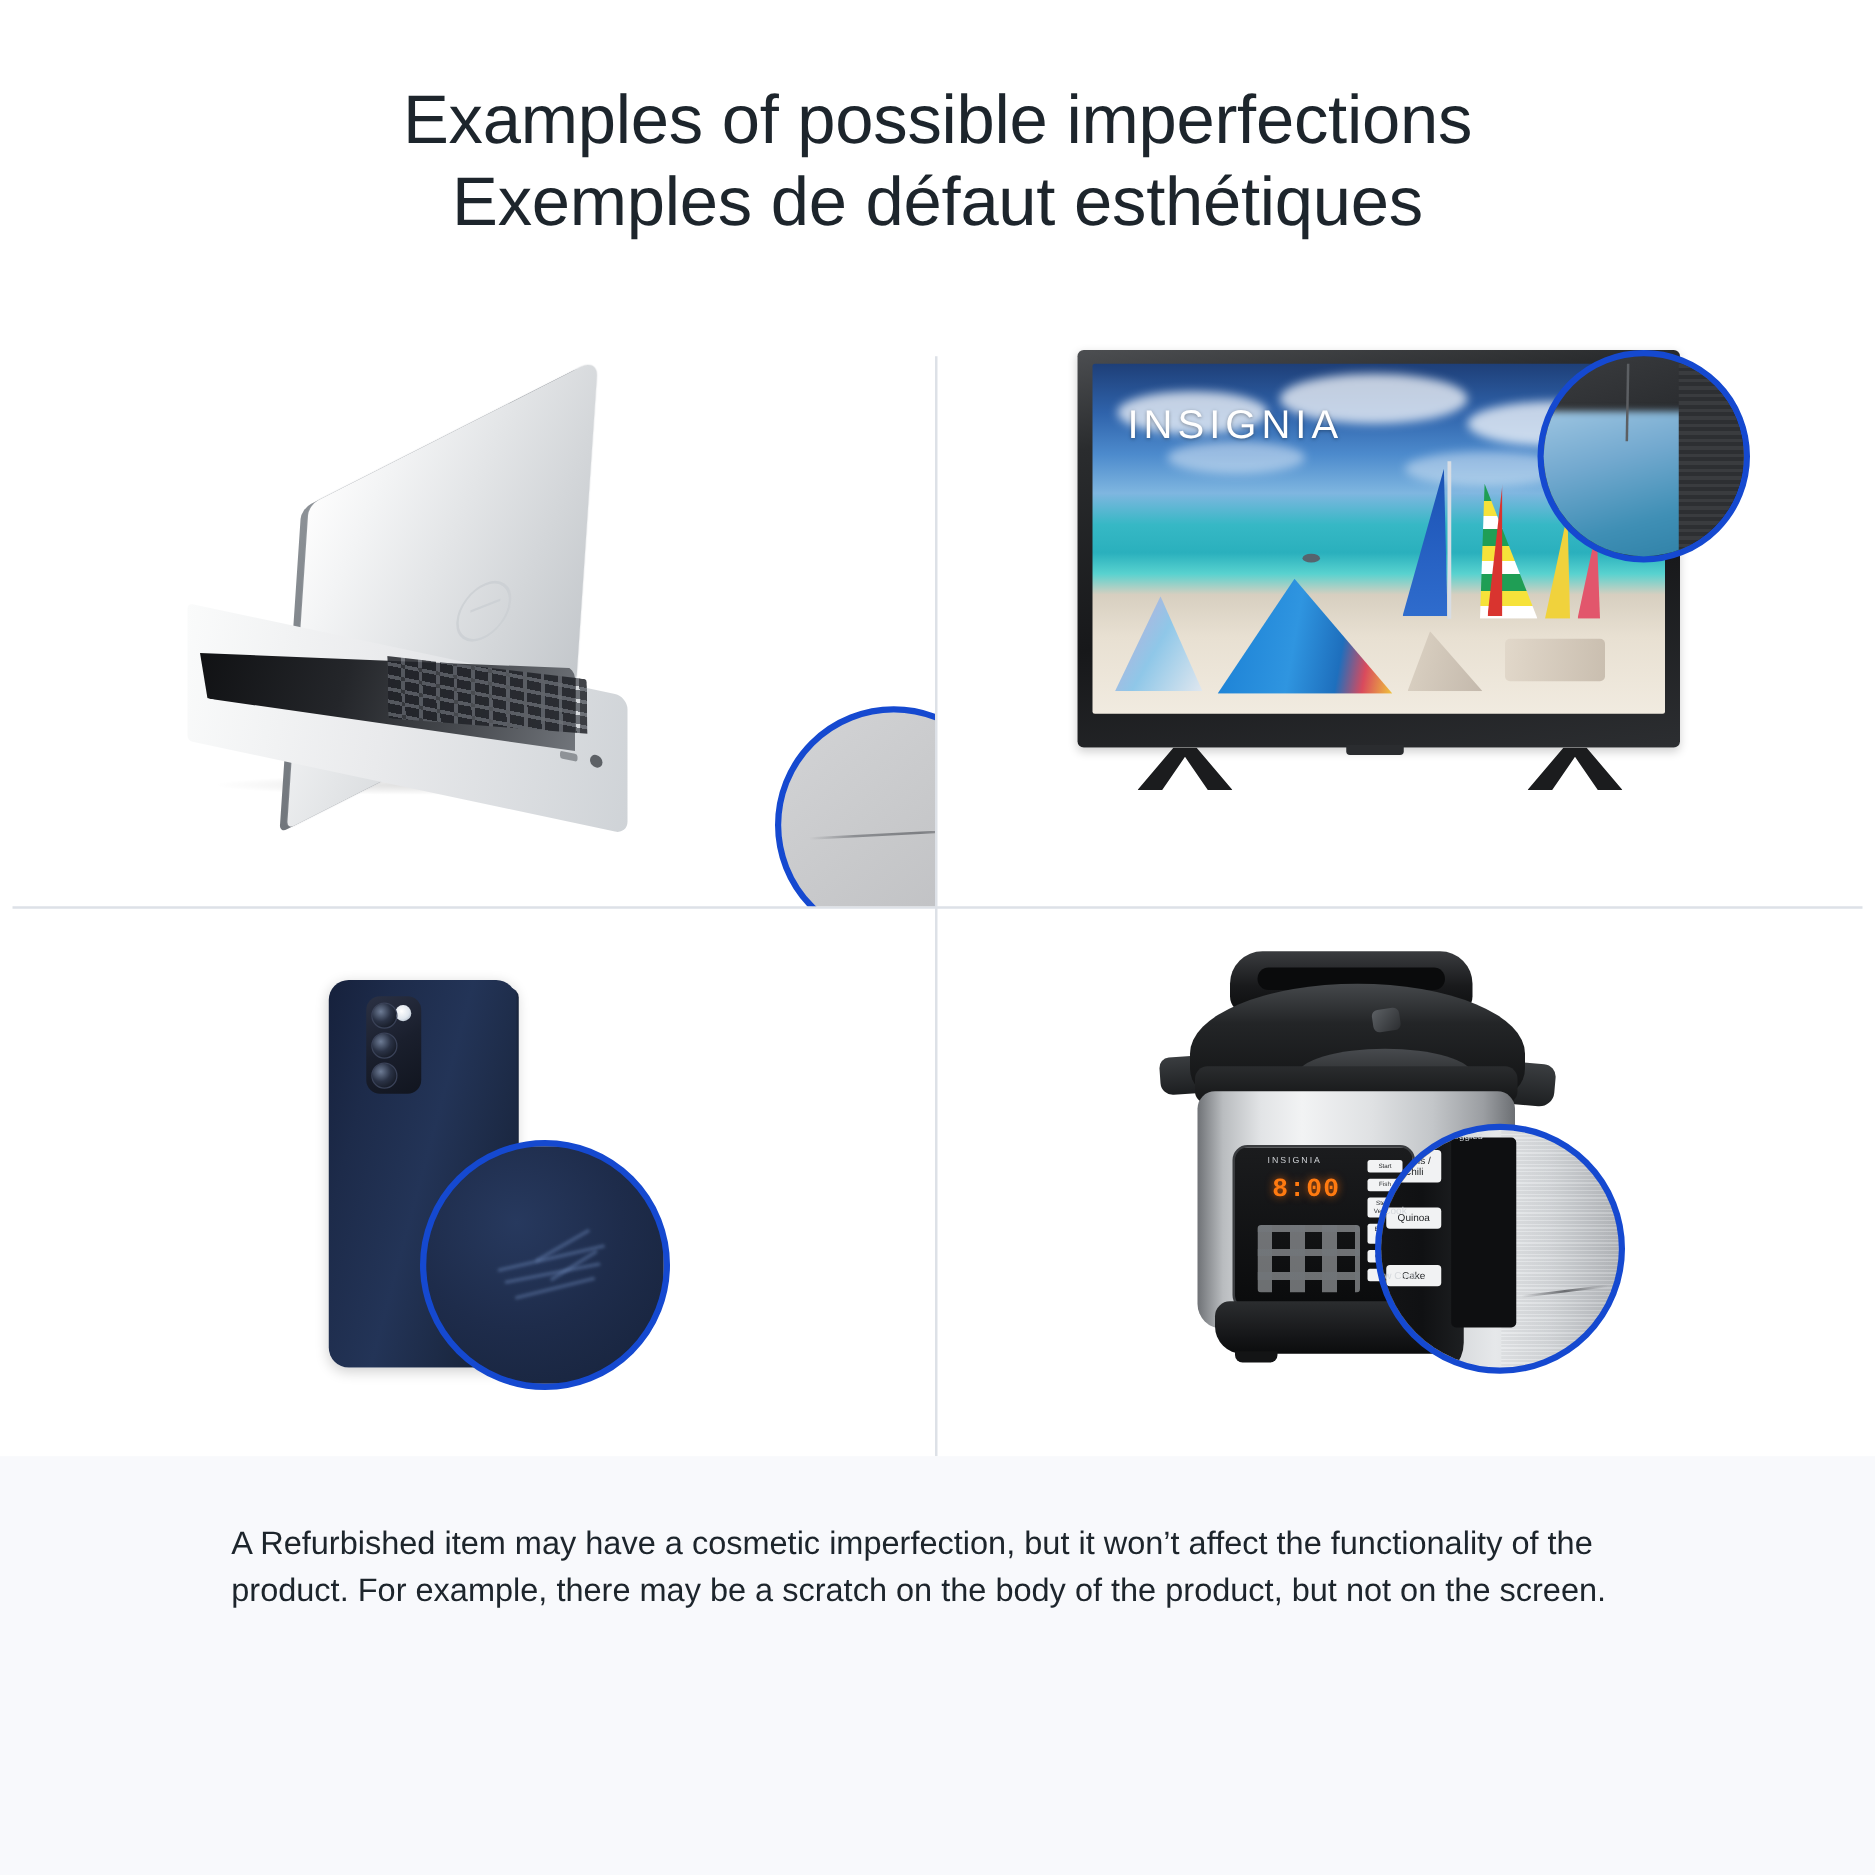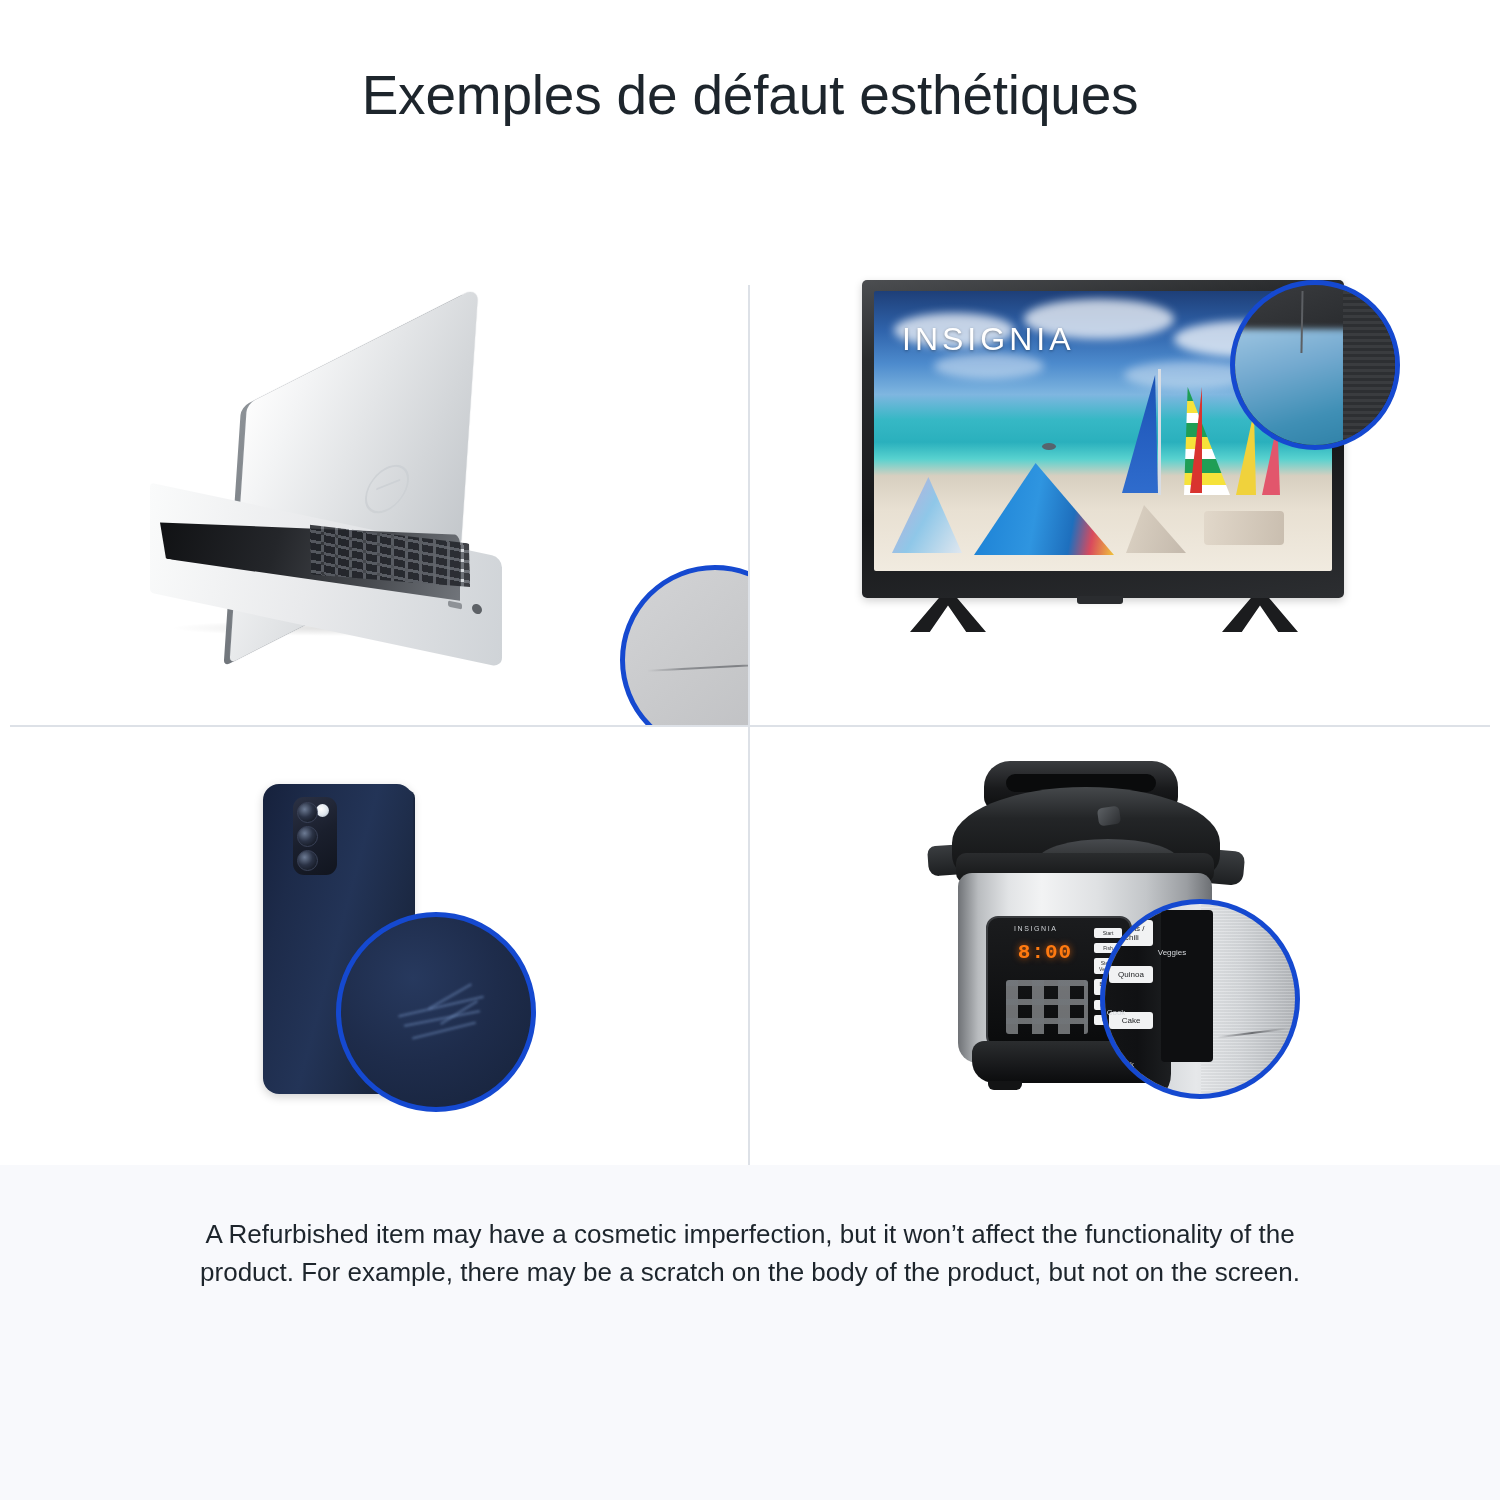--- a/index.html
+++ b/index.html
@@ -304,51 +304,52 @@
     position:absolute;left:56px;top:6px;width:52px;height:152px;
     background:#0e0f11;border-radius:4px;
   }
   .mag-ck-btn{
     position:absolute;left:4px;width:44px;
     background:#f1f2f3;border-radius:3px;
     font-size:8px;line-height:9px;color:#222426;text-align:center;
     padding:4px 0;
   }
   .mag-ck-lbl{
-    position:absolute;font-size:8px;color:#d6d9dd;text-align:center;margin-top:44px;
+    position:absolute;font-size:8px;color:#d6d9dd;text-align:center;
   }
   .mag-ck-brush{
     position:absolute;left:96px;top:0;width:104px;height:200px;
     background:repeating-linear-gradient(to bottom,rgba(255,255,255,.16) 0 1px,rgba(0,0,0,.035) 1px 3px);
   }
   .ck-scratch{
     position:absolute;left:112px;top:128px;width:70px;height:2px;
     background:linear-gradient(to right,rgba(90,92,96,0),#6a6c70,rgba(90,92,96,0));
     transform:rotate(-7deg);border-radius:2px;
   }
 
   
   .footer{
     position:absolute;left:0;top:1165px;width:1500px;height:335px;
     background:#f8f9fc;
     display:flex;flex-direction:column;align-items:center;justify-content:flex-start;
     padding-top:50px;box-sizing:border-box;
   }
   .para{
-    width:1130px;text-align:center;
+    width:1130px;text-align:left;
     font-size:26px;line-height:38px;color:#1d252c;font-weight:400;
   }
   .para + .para{margin-top:28px;}
 </style>
 </head>
 <body>
 
 <div class="page">
 
   <div class="header">
+    <div class="title-line">Examples of possible imperfections</div>
     <div class="title-line">Exemples de défaut esthétiques</div>
   </div>
 
   <div class="grid">
 
     <div class="divider-v"></div>
     <div class="divider-h"></div>
 
     <div class="tile tile-tl">
       <div class="laptop-wrap">

